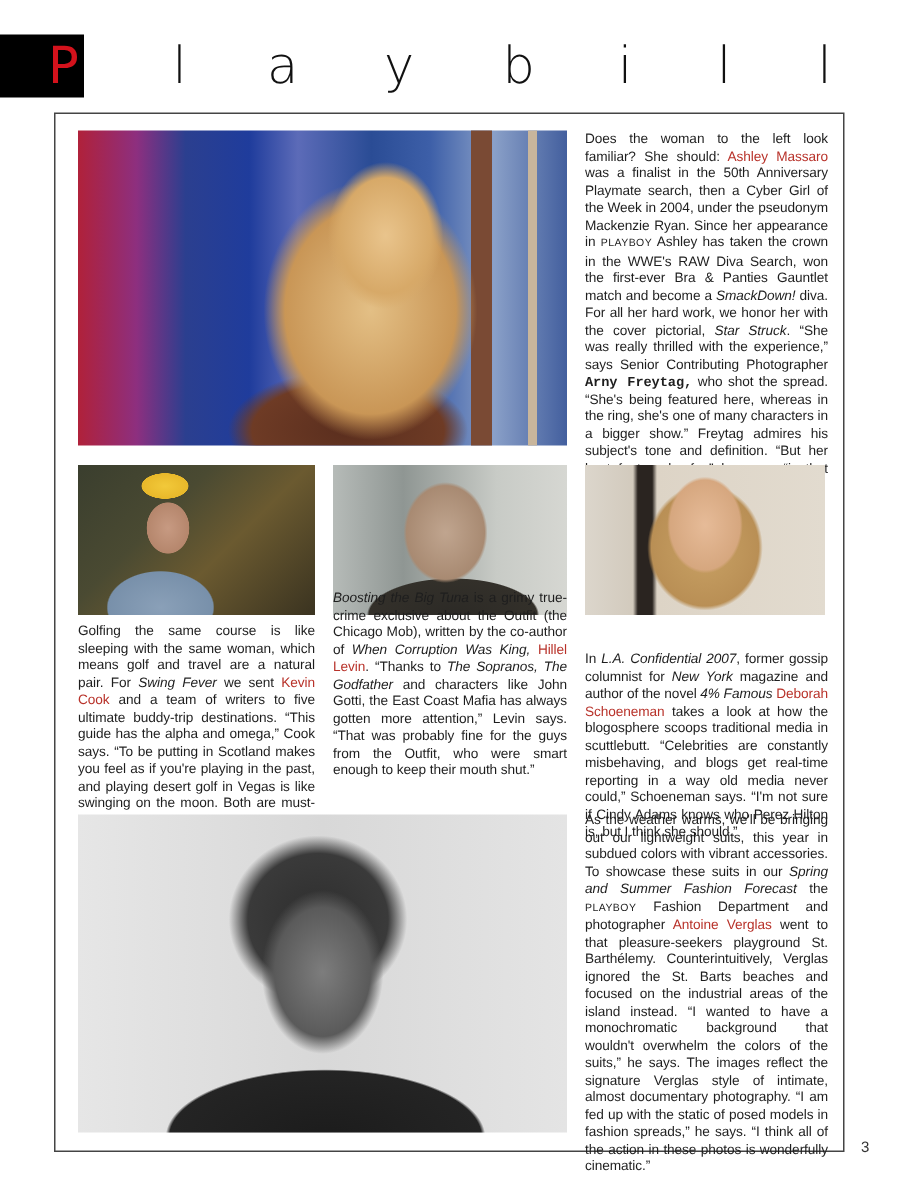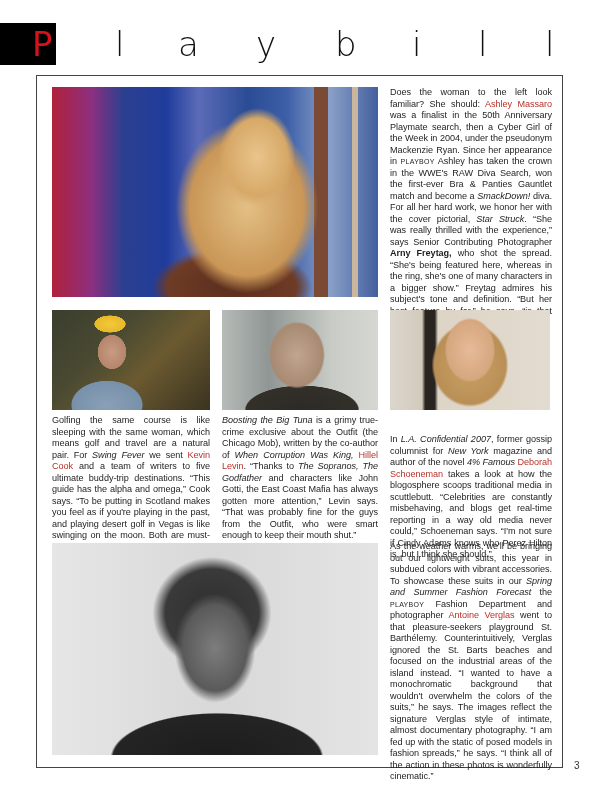--- a/index.html
+++ b/index.html
@@ -9,21 +9,21 @@
   .masthead { position:absolute; left:0; top:23px; width:600px; height:44px; }
   .mast-box { position:absolute; left:0; top:0; width:56px; height:42px; background:#000; }
   .mast-box span { position:absolute; left:32px; top:1px; color:#d4121c; font-size:34px; font-family:"DejaVu Sans", sans-serif; line-height:40px; }
   .mast-letter { position:absolute; top:0; font-size:34px; line-height:42px; color:#111; font-family:"DejaVu Sans", sans-serif; font-weight:300; }
 
   .frame { position:absolute; left:36px; top:75px; width:527px; height:693px; border:1.5px solid #444; }
 
   .photo { position:absolute; overflow:hidden; }
   .txt { position:absolute; font-size:9.1px; line-height:11.5px; text-align:justify; color:#1e1e1e; letter-spacing:-0.05px; }
   .txt .hl { color:#b8322a; font-weight:normal; }
-  .txt .b { font-weight:bold; }
+  .txt .b { font-weight:bold;font-family:Liberation Mono, monospace; }
   .txt .sc { font-size:7px; letter-spacing:0.3px; }
   .txt i { font-style:italic;margin-top:12px; }
 
   
   #p-top {
     left:52px; top:87px; width:326px; height:210px;
     background:
       radial-gradient(ellipse 55px 70px at 205px 70px, #e9c48c 0%, #d7a968 55%, transparent 70%),
       radial-gradient(ellipse 95px 115px at 195px 120px, #e3bf85 0%, #c99656 60%, transparent 75%),
       linear-gradient(90deg, transparent 0 262px, #7a4a34 262px 276px, transparent 276px 300px, #c9b69c 300px 306px, transparent 306px),
@@ -87,21 +87,21 @@
 </div>
 
 <div class="photo" id="p-golf" title="Kevin Cook golf photo"></div>
 <div class="photo" id="p-levin" title="Hillel Levin portrait"></div>
 <div class="photo" id="p-debora" title="Deborah Schoeneman portrait"></div>
 
 <div class="txt" style="left:52px; top:415px; width:158px;">
   <span>Golfing the same course is like sleeping with the same woman, which means golf and travel are a natural pair. For </span><i>Swing Fever</i><span> we sent </span><span class="hl">Kevin Cook</span><span> and a team of writers to five ultimate buddy-trip destinations. “This guide has the alpha and omega,” Cook says. “To be putting in Scotland makes you feel as if you're playing in the past, and playing desert golf in Vegas is like swinging on the moon. Both are must-visits for anyone who golfs.”</span>
 </div>
 
-<div class="txt" style="left:222px; top:415px; width:156px;">
+<div class="txt" style="left:222px; top:393px; width:156px;">
   <i>Boosting the Big Tuna</i><span> is a grimy true-crime exclusive about the Outfit (the Chicago Mob), written by the co-author of </span><i>When Corruption Was King,</i><span> </span><span class="hl">Hillel Levin</span><span>. “Thanks to </span><i>The Sopranos, The Godfather</i><span> and characters like John Gotti, the East Coast Mafia has always gotten more attention,” Levin says. “That was probably fine for the guys from the Outfit, who were smart enough to keep their mouth shut.”</span>
 </div>
 
 <div class="txt" style="left:390px; top:434px; width:162px;">
   <span>In </span><i>L.A. Confidential 2007</i><span>, former gossip columnist for </span><i>New York</i><span> magazine and author of the novel </span><i>4% Famous</i><span> </span><span class="hl">Deborah Schoeneman</span><span> takes a look at how the blogosphere scoops traditional media in scuttlebutt. “Celebrities are constantly misbehaving, and blogs get real-time reporting in a way old media never could,” Schoeneman says. “I'm not sure if Cindy Adams knows who Perez Hilton is, but I think she should.”</span>
 </div>
 
 <div class="photo" id="p-verglas" title="Antoine Verglas black-and-white portrait"></div>
 <div class="txt" style="left:390px; top:541px; width:162px;">
   <span>As the weather warms, we'll be bringing out our lightweight suits, this year in subdued colors with vibrant accessories. To showcase these suits in our </span><i>Spring and Summer Fashion Forecast</i><span> the </span><span class="sc">PLAYBOY</span><span> Fashion Department and photographer </span><span class="hl">Antoine Verglas</span><span> went to that pleasure-seekers playground St. Barthélemy. Counterintuitively, Verglas ignored the St. Barts beaches and focused on the industrial areas of the island instead. “I wanted to have a monochromatic background that wouldn't overwhelm the colors of the suits,” he says. The images reflect the signature Verglas style of intimate, almost documentary photography. “I am fed up with the static of posed models in fashion spreads,” he says. “I think all of the action in these photos is wonderfully cinematic.”</span>

